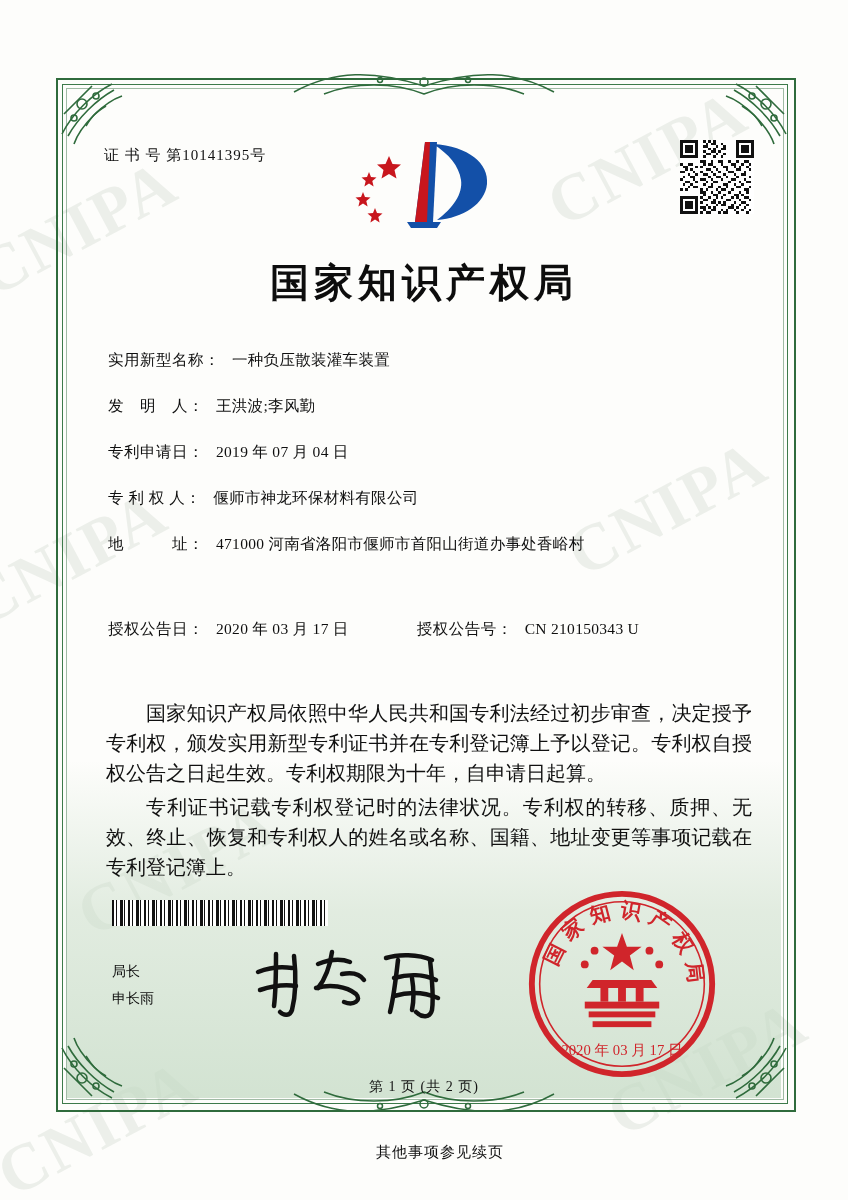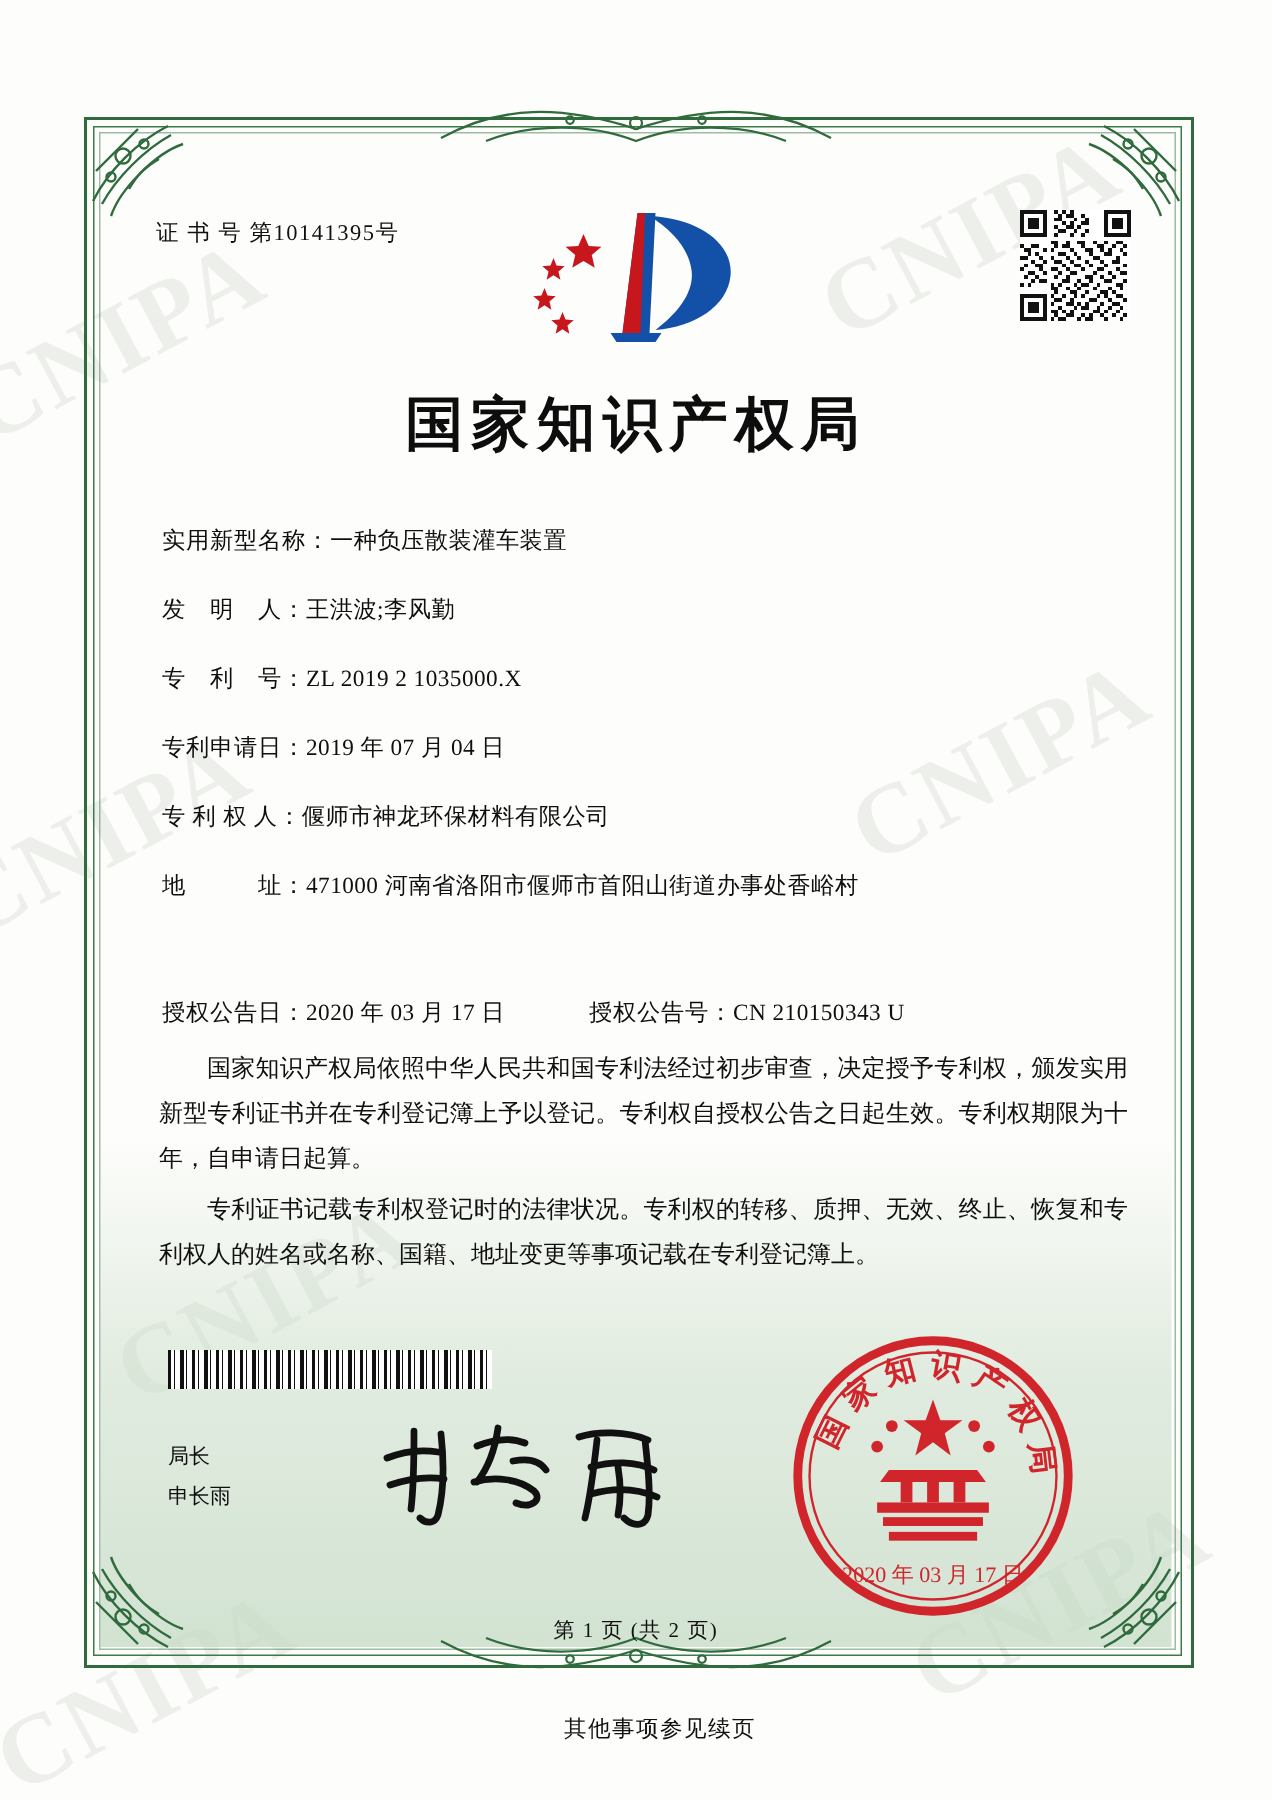--- a/index.html
+++ b/index.html
@@ -132,20 +132,21 @@
     left: 52px;
     top: 272px;
     width: 640px;
   }
   .field-row {
     display: flex;
     align-items: baseline;
     margin-bottom: 25px;
     font-size: 15.5px;
     color: #0f0f0f;
+    gap: 12px;
   }
   .field-label {
     white-space: pre;
     letter-spacing: 0.5px;
   }
   .field-value {
     letter-spacing: 0.3px;
   }
   .field-row.inline-two {
     justify-content: flex-start;
@@ -154,21 +155,21 @@
     margin-left: 56px;
     white-space: pre;
     margin-top: 39px;
   }
 
   .paragraphs {
     position: absolute;
     left: 50px;
     top: 620px;
     width: 646px;
-    font-size: 16px;
+    font-size: 20px;
     line-height: 30px;
     color: #101010;
     text-align: justify;
   }
   .paragraphs p {
     margin: 0 0 4px 0;
     text-indent: 2em;
   }
 
   
@@ -552,24 +553,20 @@
       <div class="field-row">
         <span class="field-label">实用新型名称：</span>
         <span class="field-value">一种负压散装灌车装置</span>
       </div>
 
       <div class="field-row">
         <span class="field-label">发　明　人：</span>
         <span class="field-value">王洪波;李风勤</span>
       </div>
 
-      <div class="field-row">
-        <span class="field-label">专　利　号：</span>
-        <span class="field-value">ZL 2019 2 1035000.X</span>
-      </div>
 
       <div class="field-row">
         <span class="field-label">专利申请日：</span>
         <span class="field-value">2019 年 07 月 04 日</span>
       </div>
 
       <div class="field-row">
         <span class="field-label">专 利 权 人：</span>
         <span class="field-value">偃师市神龙环保材料有限公司</span>
       </div>

